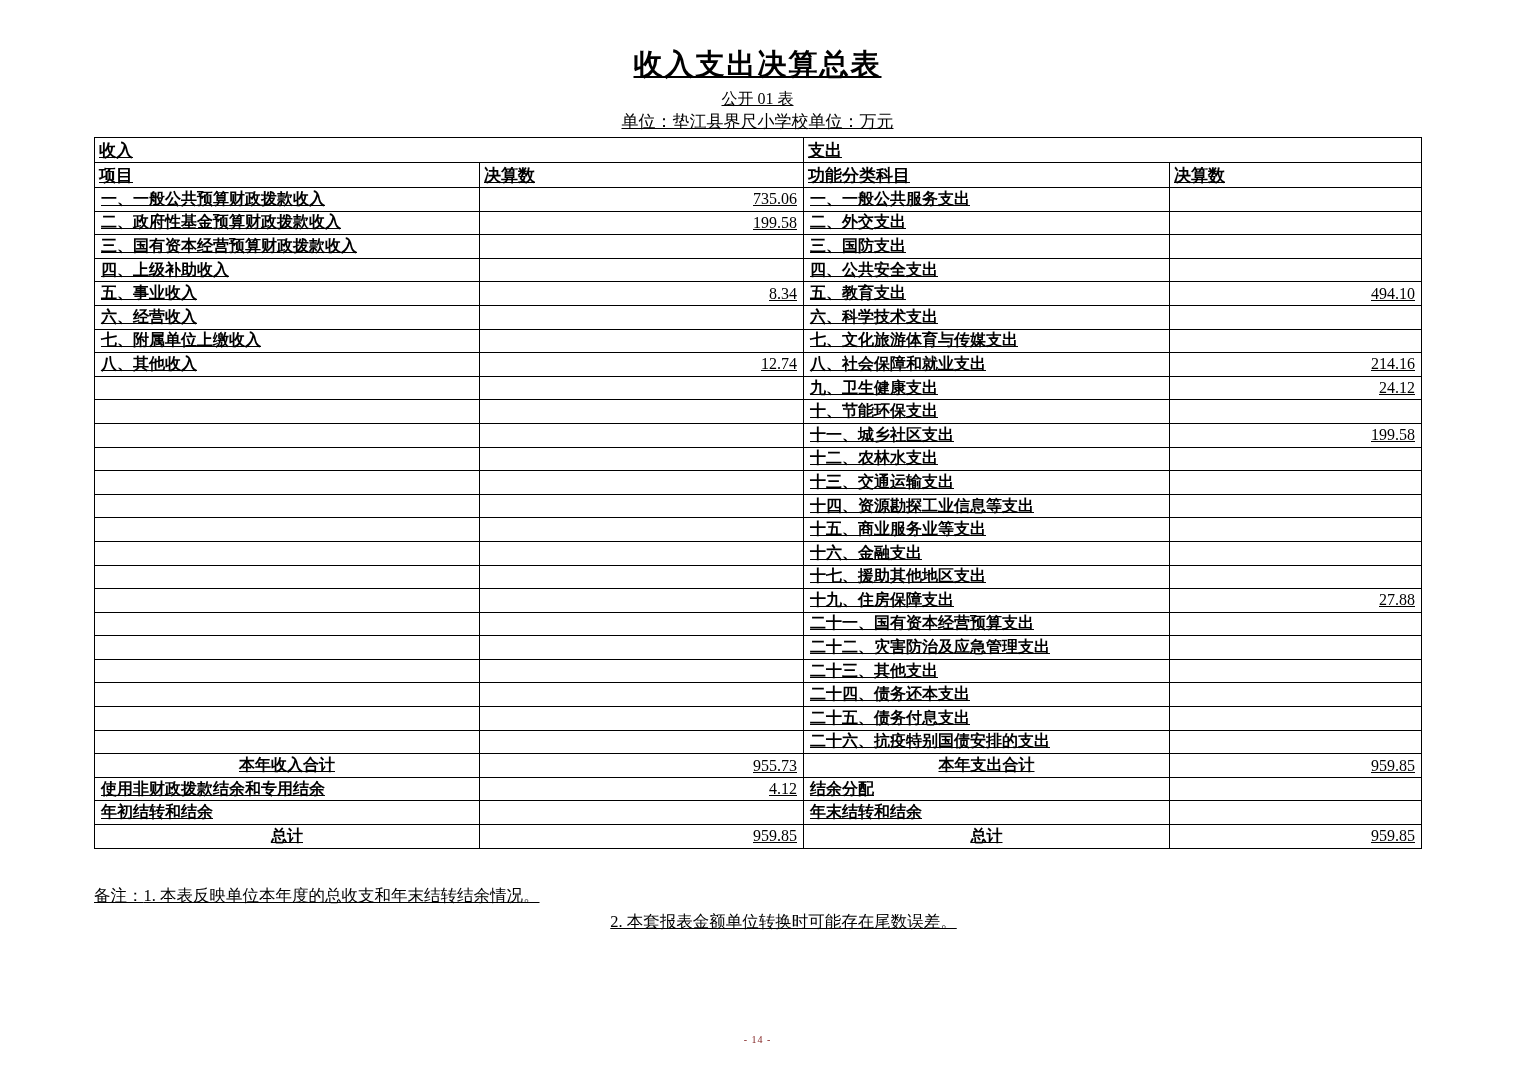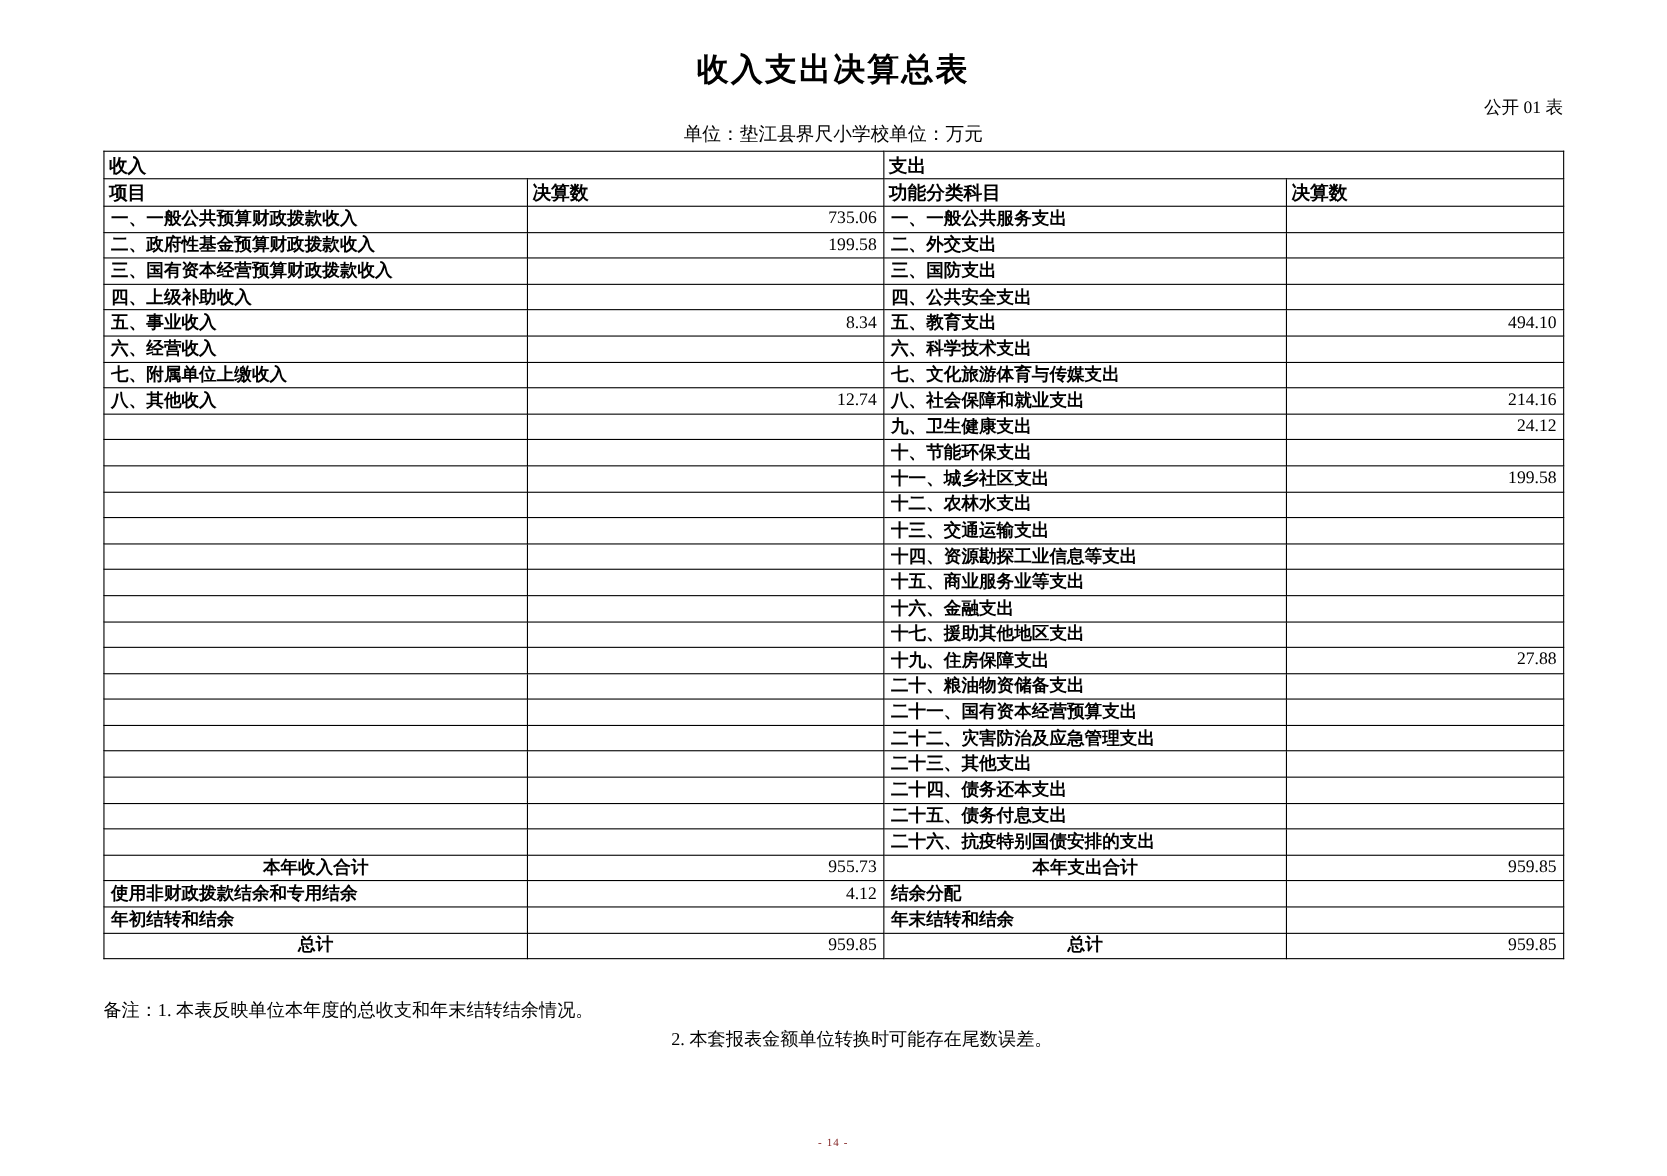--- a/index.html
+++ b/index.html
@@ -3,30 +3,31 @@
 <meta charset="utf-8">
 <style>
   * { margin:0; padding:0; box-sizing:border-box; }
   html,body { background:#ffffff; }
   .page {
     position:relative;
     width:1515px; height:1069px;
     background:#ffffff; color:#000000;
     font-family:"Liberation Serif","DejaVu Serif",serif;
     overflow:hidden;
+    text-decoration:underline;
   }
   .content { padding:0 94px; }
   .title {
     padding-top:46px;
     text-align:center;
     font-size:29px; font-weight:bold;
     letter-spacing:2px;
     line-height:36px;
   }
-  .meta-line1 { margin-top:8px; text-align:right; font-size:16px; line-height:18px; }
+  .meta-line1 { margin-top:8px; text-align:center; font-size:16px; line-height:18px; }
   .meta-line2 {
     margin-top:4px; margin-bottom:5px;
     display:flex; justify-content:center;
     font-size:17px; line-height:20px;
   }
   table.budget {
     width:1327px;
     border-collapse:collapse;
     table-layout:fixed;
   }
@@ -188,26 +189,20 @@
           </tr>
           <tr>
             <td class="item"></td>
             <td class="num"></td>
             <td class="item">十九、住房保障支出</td>
             <td class="num">27.88</td>
           </tr>
           <tr>
             <td class="item"></td>
             <td class="num"></td>
-            <td class="item">二十、粮油物资储备支出</td>
-            <td class="num"></td>
-          </tr>
-          <tr>
-            <td class="item"></td>
-            <td class="num"></td>
             <td class="item">二十一、国有资本经营预算支出</td>
             <td class="num"></td>
           </tr>
           <tr>
             <td class="item"></td>
             <td class="num"></td>
             <td class="item">二十二、灾害防治及应急管理支出</td>
             <td class="num"></td>
           </tr>
           <tr>

